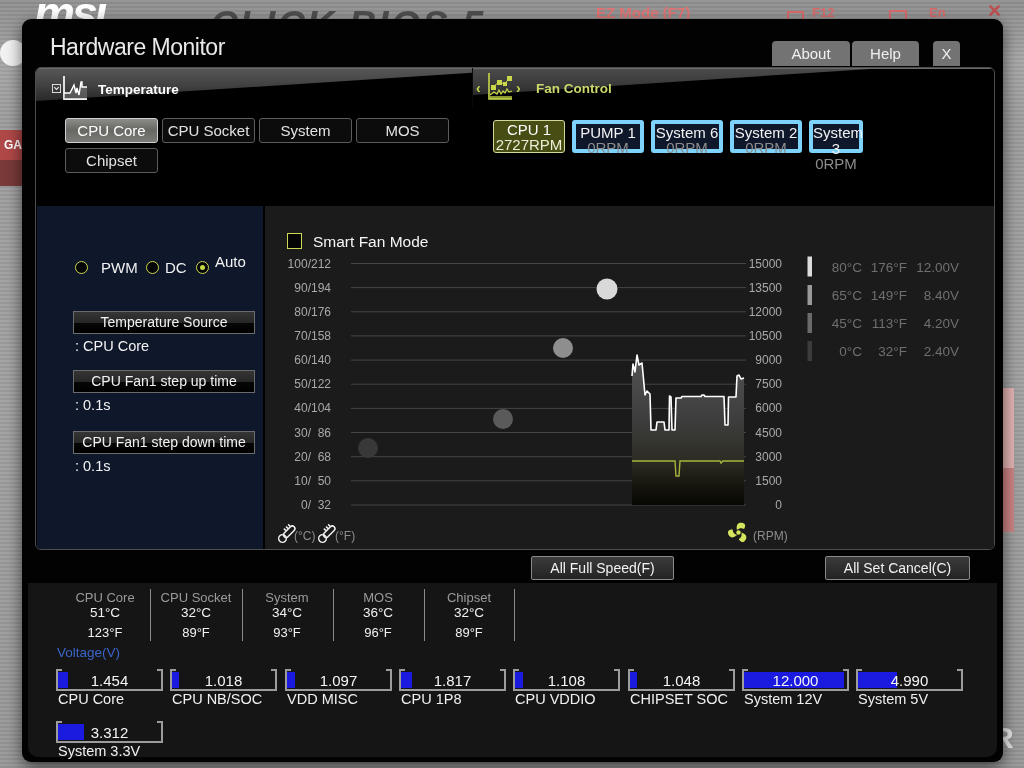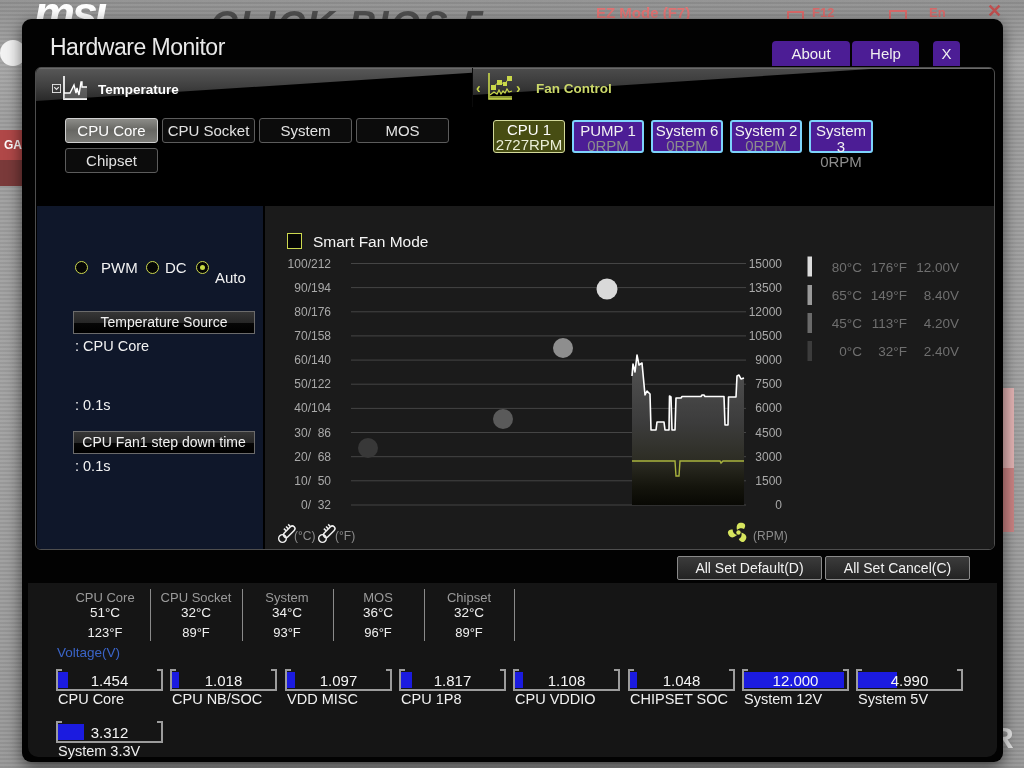--- a/index.html
+++ b/index.html
@@ -9,32 +9,32 @@
   
   #bg { left:0; top:0; width:1024px; height:768px;
     background:
       repeating-linear-gradient(180deg, rgba(255,255,255,.05) 0 2px, rgba(0,0,0,.04) 2px 4px),
       linear-gradient(180deg,#8f8f8f 0,#989898 30px,#a6a6a6 60px,#9d9d9d 120px,#a0a0a0 400px,#979797 768px);
   }
   
   #dlg { left:22px; top:19px; width:981px; height:743px; background:#020202;
          border-radius:9px; box-shadow:0 5px 16px rgba(0,0,0,.6); }
   #title { left:28px; top:15px; width:400px; height:30px; color:#e9e9e9; font-size:23px; letter-spacing:-0.5px; }
-  .topbtn { top:22px; height:25px; background:#4c1d95; border-radius:4px 4px 0 0;
+  .topbtn { top:22px; height:25px; background:#737373; border-radius:4px 4px 0 0;
             color:#f0f0f0; font-size:15px; text-align:center; line-height:25px; }
   
   #main { left:13px; top:48px; width:960px; height:483px; background:#000;
           border:1px solid #4e4e4e; border-radius:6px; overflow:hidden; }
   .wedge { position:absolute; left:0; top:0; width:960px; height:40px; }
   
   .tab { position:absolute; height:25px; background:#0c0c0c; border:1px solid #5c5c5c;
          border-radius:3px; color:#e2e2e2; font-size:15px; text-align:center; line-height:23px; }
   .tabsel { background:linear-gradient(180deg,#8c8c88 0,#676763 48%,#7b7b77 100%);
             border:1px solid #cfcfcf; color:#fff; }
-  .ftab { position:absolute; top:52px; height:33px; background:#4c1d95; border:2px solid #7dd3fc;
+  .ftab { position:absolute; top:52px; height:33px; background:#0f172a; border:4px solid #7dd3fc;
           border-radius:3px; text-align:center; font-size:15px; }
   .ftab .l1 { color:#f2f2f2; margin-top:1px; line-height:16px; }
   .ftab .l2 { color:#8d8d8d; line-height:14px; }
   .fsel { background:#474d13; border:1px solid #d2d89a; }
   .fsel .l1 { color:#fff; }
   .fsel .l2 { color:#ebeed6; }
   
   #lpan { left:1px; top:138px; width:226px; height:344px; background:#0f172a; }
   #rpan { left:229px; top:138px; width:730px; height:344px; background:#1b1b1b; }
   .radio { position:absolute; width:13px; height:13px; border:1px solid #ccd84f;
@@ -138,37 +138,38 @@
         <div class="l2">0RPM</div>
       </div>
     <div class="ftab abs" style="left:615px; width:72px;">
         <div class="l1">System 6</div>
         <div class="l2">0RPM</div>
       </div>
     <div class="ftab abs" style="left:694px; width:72px;">
         <div class="l1">System 2</div>
         <div class="l2">0RPM</div>
       </div>
-    <div class="ftab abs" style="left:773px; width:64px;">
+    <div class="ftab abs" style="left:773px; width:54px;">
         <div class="l1">System 3</div>
         <div class="l2">0RPM</div>
       </div>
 
     <div id="lpan" class="abs">
       <div class="radio abs" style="left:38px; top:55px;"></div>
       <div class="rlabel" style="left:64px; top:53px;">PWM</div>
       <div class="radio abs" style="left:109px; top:55px;"></div>
       <div class="rlabel" style="left:128px; top:53px;">DC</div>
       <div class="radio abs" style="left:159px; top:55px;">
           <div class="rdot"></div>
         </div>
-      <div class="rlabel" style="left:178px; top:63px;">Auto</div>
+      <div class="rlabel" style="left:178px; top:47px;">Auto</div>
 
       <div class="srcbtn" style="top:105px;">Temperature Source</div>
       <div class="srcval" style="top:132px;">: CPU Core</div>
+      <div class="srcbtn" style="top:164px;">CPU Fan1 step up time</div>
       <div class="srcval" style="top:191px;">: 0.1s</div>
       <div class="srcbtn" style="top:225px;">CPU Fan1 step down time</div>
       <div class="srcval" style="top:252px;">: 0.1s</div>
     </div>
 
     <div id="rpan" class="abs">
       <div class="abs" style="left:22px; top:27px; width:15px; height:16px; border:1.5px solid #ccd84f; background:#050505;"></div>
       <div class="abs" style="left:48px; top:27px; color:#f5f5f5; font-size:15.5px;">Smart Fan Mode</div>
       <svg class="abs" style="left:0; top:0;" width="730" height="344" viewBox="0 0 730 344">
         <g stroke="#454545" stroke-width="1">
@@ -272,21 +273,21 @@
         <g transform="translate(473.5,326.5)" fill="#d6e55e">
           <path d="M-1.5,-2.5 C-3,-9.5 1.5,-10.5 4.5,-9.5 C7.5,-8.5 7,-5.5 5.5,-3.5 C3.5,-5 0.5,-4.5 -1.5,-2.5 Z"></path>
           <path d="M-1.5,-2.5 C-3,-9.5 1.5,-10.5 4.5,-9.5 C7.5,-8.5 7,-5.5 5.5,-3.5 C3.5,-5 0.5,-4.5 -1.5,-2.5 Z" transform="rotate(120)"></path>
           <path d="M-1.5,-2.5 C-3,-9.5 1.5,-10.5 4.5,-9.5 C7.5,-8.5 7,-5.5 5.5,-3.5 C3.5,-5 0.5,-4.5 -1.5,-2.5 Z" transform="rotate(240)"></path>
           <circle cx="0" cy="0" r="2.2"></circle>
         </g>
       </svg>
     </div>
   </div>
 
-  <div class="botbtn abs" style="left:655px; top:537px; width:145px;">All Set Default(D)</div>
+  <div class="botbtn abs" style="left:509px; top:537px; width:143px;">All Full Speed(F)</div>
   <div class="botbtn abs" style="left:803px; top:537px; width:145px;">All Set Cancel(C)</div>
 
   <div id="bpan" class="abs">
     <div class="tcol" style="left:32px;">
         <div class="tl">CPU Core</div>
         <div class="tv1">51°C</div>
         <div class="tv2">123°F</div>
       </div>
     <div class="tsep" style="left:122px;"></div>
     <div class="tcol" style="left:123px;">

